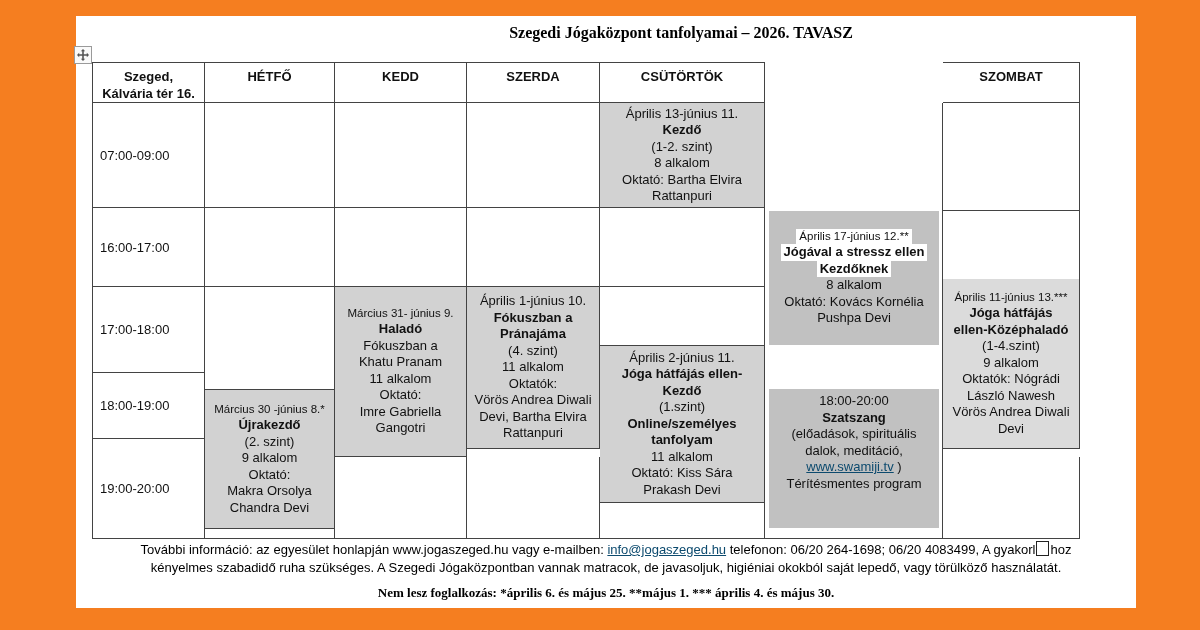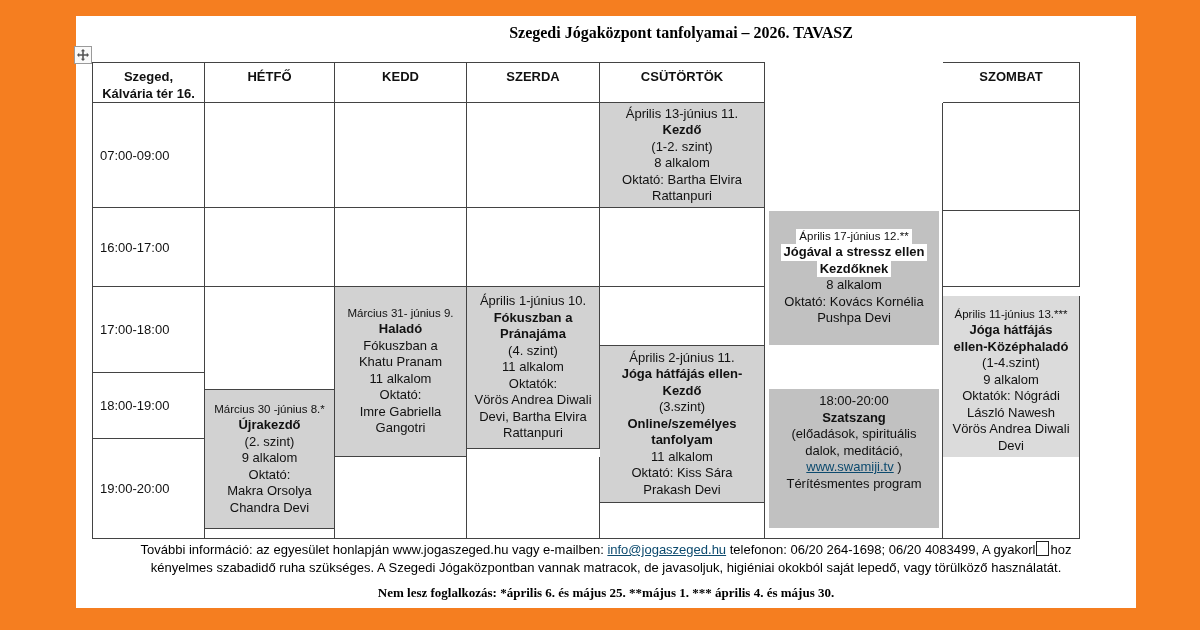--- a/index.html
+++ b/index.html
@@ -127,21 +127,21 @@
     <div class="ln">8 alkalom</div>
     <div class="ln">Oktató: Bartha Elvira</div>
     <div class="ln">Rattanpuri</div>
   </div>
   <div class="abs cell" style="left:600px;top:208px;width:165px;height:79px;"></div>
   <div class="abs cell" style="left:600px;top:287px;width:165px;height:59px;"></div>
   <div class="abs cell gray" style="left:600px;top:346px;width:165px;height:157px;">
     <div class="ln">Április 2-június 11.</div>
     <div class="ln b">Jóga hátfájás ellen-</div>
     <div class="ln b">Kezdő</div>
-    <div class="ln">(3.szint)</div>
+    <div class="ln">(1.szint)</div>
     <div class="ln b">Online/személyes</div>
     <div class="ln b">tanfolyam</div>
     <div class="ln">11 alkalom</div>
     <div class="ln">Oktató: Kiss Sára</div>
     <div class="ln">Prakash Devi</div>
   </div>
   <div class="abs cell" style="left:600px;top:503px;width:165px;height:36px;"></div>
 
   <div class="abs cell" style="left:765px;top:103px;width:178px;height:436px;"></div>
   <div class="abs block fgray" style="left:769px;top:211px;width:170px;height:134px;justify-content:center;">
@@ -156,21 +156,21 @@
     <div class="ln">18:00-20:00</div>
     <div class="ln b">Szatszang</div>
     <div class="ln">(előadások, spirituális</div>
     <div class="ln">dalok, meditáció,</div>
     <div class="ln"><a class="lnk">www.swamiji.tv</a><span> )</span></div>
     <div class="ln">Térítésmentes program</div>
   </div>
 
   <div class="abs cell" style="left:943px;top:103px;width:137px;height:108px;"></div>
   <div class="abs cell" style="left:943px;top:211px;width:137px;height:76px;"></div>
-  <div class="abs cell lgray" style="left:943px;top:296px;width:137px;height:170px;">
+  <div class="abs cell lgray" style="left:943px;top:279px;width:137px;height:170px;">
     <div class="ln d">Április 11-június 13.***</div>
     <div class="ln b">Jóga hátfájás</div>
     <div class="ln b">ellen-Középhaladó</div>
     <div class="ln">(1-4.szint)</div>
     <div class="ln">9 alkalom</div>
     <div class="ln">Oktatók: Nógrádi</div>
     <div class="ln">László Nawesh</div>
     <div class="ln">Vörös Andrea Diwali</div>
     <div class="ln">Devi</div>
   </div>

